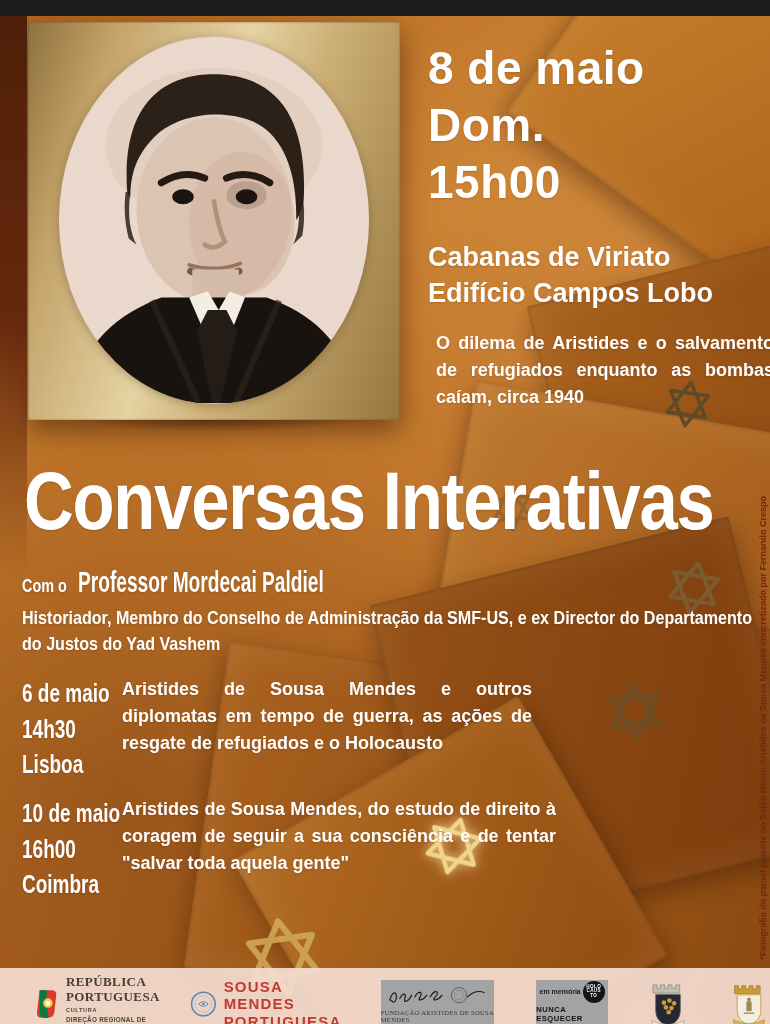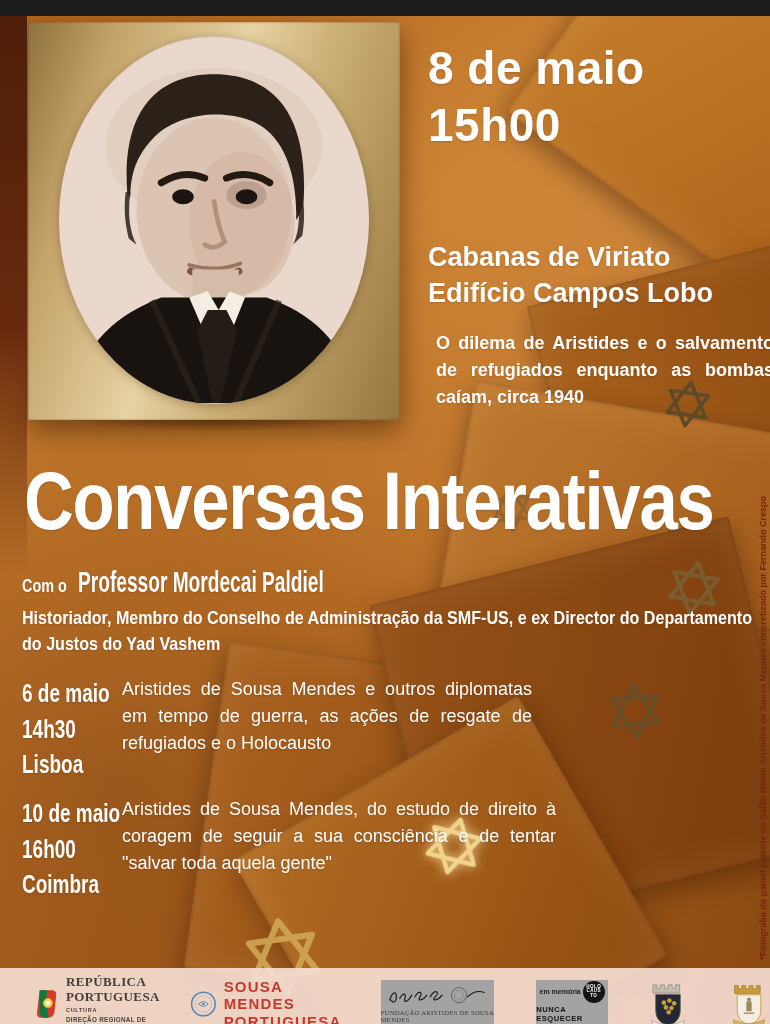--- a/index.html
+++ b/index.html
@@ -50,21 +50,21 @@
     transform:scaleX(.84);transform-origin:left top;letter-spacing:-1.5px}
   .speaker{position:absolute;left:22px;top:550px;white-space:nowrap}
   .speaker .prefix{display:inline-block;font-size:18px;transform:scaleX(.8);transform-origin:left bottom}
   .speaker .name{display:inline-block;font-size:29px;transform:scaleX(.66);transform-origin:left bottom;margin-left:-4px}
   .bio{position:absolute;left:22px;top:589px;font-size:18.5px;line-height:1.42;white-space:nowrap;
     transform:scaleX(.87);transform-origin:left top}
   .session{position:absolute;left:22px;display:flex;z-index:5}
   .sess1{top:660px}.sess2{top:780px}
   .sess-left{flex:0 0 100px;width:100px;font-weight:700;font-size:25px;line-height:1.42;white-space:nowrap;
     transform:scaleX(.76);transform-origin:left top;text-shadow:0 1px 2px rgba(60,20,0,.18)}
-  .sess-desc{font-weight:400;font-size:18px;line-height:1.5;text-align:justify;width:410px;text-shadow:0 1px 2px rgba(60,20,0,.18)}
+  .sess-desc{font-weight:700;font-size:18px;line-height:1.5;text-align:justify;width:410px;text-shadow:0 1px 2px rgba(60,20,0,.18)}
   .sess2 .sess-desc{width:434px}
   .side-note{position:absolute;right:2px;bottom:80px;z-index:5;writing-mode:vertical-rl;transform:rotate(180deg);
     font-weight:700;font-size:9px;color:#7a2213;white-space:nowrap;text-shadow:none}
   
   .footer{position:absolute;left:0;bottom:0;width:100%;height:72px;z-index:10;
     background:rgba(243,219,206,.94);display:flex;align-items:center;color:#4a443c}
   .gov{display:flex;align-items:center;gap:8px;margin-left:36px}
   .gov-text{display:flex;flex-direction:column}
   .gov-name{font-family:"Liberation Serif",serif;font-weight:700;font-size:13px;letter-spacing:.4px;line-height:1.12;color:#453f37}
   .gov-dept{font-size:5.5px;font-weight:700;letter-spacing:.7px;margin-top:3px}
@@ -150,20 +150,21 @@
         <path d="M120,168 L108,198 L103,176 L110,164 Z" fill="#f4ede2"></path>
         <path d="M96,176 h12 l7,14 -11,46 h-5 l-10,-46 Z" fill="#241c16"></path>
         <path d="M60,170 L90,236" stroke="#2e241c" stroke-width="4" opacity=".7"></path>
         <path d="M142,170 L114,236" stroke="#2e241c" stroke-width="4" opacity=".7"></path>
       </svg>
     </div>
   </div>
 
   <div class="txt date-block">
     <div>8 de maio</div>
+    <div>Dom.</div>
     <div>15h00</div>
   </div>
 
   <div class="txt venue">
     <div>Cabanas de Viriato</div>
     <div>Edifício Campos Lobo</div>
   </div>
 
   <div class="txt caption">O dilema de Aristides e o salvamento de refugiados enquanto as bombas caíam, circa 1940</div>
 

